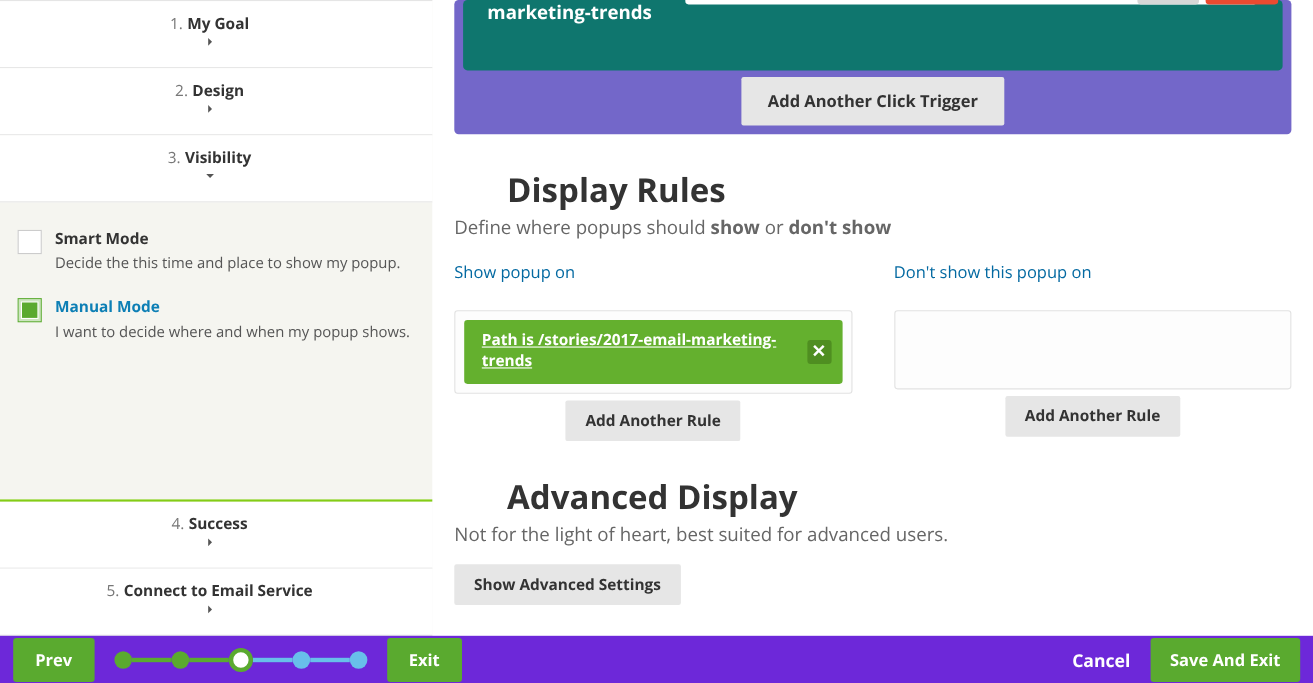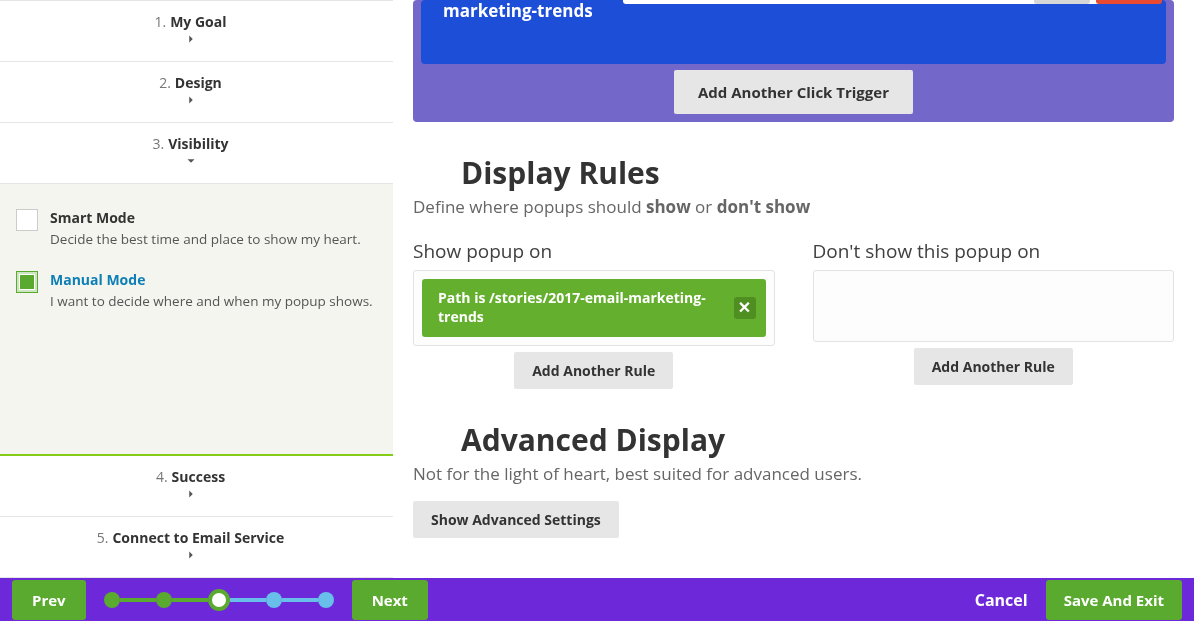--- a/index.html
+++ b/index.html
@@ -76,21 +76,21 @@
       overflow: hidden;
     }
 
     
     .purple-outer {
       background: #7367c9;
       border-radius: 4px;
       padding: 0 8px 8px 8px;
     }
     .purple-inner {
-      background: #1d4ed8;
+      background: #0f766e;
       border-radius: 4px;
       padding: 0 200px 30px 22px;
       position: relative;
       min-height: 64px;
     }
     .purple-inner .mtxt {
       color: #fff; font-weight: 700; font-size: 17px; line-height: 1.35;
     }
     .trigger-input {
       position: absolute;
@@ -122,37 +122,38 @@
       border-radius: 2px;
       cursor: pointer;
     }
     .btn-gray.small { padding: 9px 18px; font-size: 14px; }
 
     h2 { font-size: 30px; font-weight: 700; color: #333; margin-top: 30px; margin-left: 48px; }
     .subtle { color: #666; font-size: 17px; margin-top: 2px; }
 
     .rule-cols { display: flex; gap: 38px; margin-top: 20px; }
     .rule-col { flex: 1; }
-    .col-label { font-size: 19px; color: #404040; margin-bottom: 6px; }
+    .col-label { font-size: 15px; color: #0369a1; margin-bottom: 24px; }
     .rule-box {
       border: 1px solid #e2e2e2;
       background: #fdfdfd;
       border-radius: 3px;
       padding: 8px;
       min-height: 72px;
     }
     .rule-chip {
       background: #64b02e;
       color: #fff;
       font-weight: 700;
       font-size: 14px;
       padding: 10px 40px 10px 16px;
       border-radius: 3px;
       position: relative;
       line-height: 1.35;
+      text-decoration: underline;
     }
     .rule-chip .x {
       position: absolute;
       right: 10px; top: 50%;
       transform: translateY(-50%);
       background: #4f8e21;
       color: #fff;
       width: 22px; height: 22px;
       border-radius: 3px;
       display: inline-flex;
@@ -232,21 +233,21 @@
     <span><svg viewBox="0 0 24 24">
           <path d="M6 9l6 6 6-6z"></path>
         </svg></span>
   </div>
 
   <div class="panel">
     <div class="mode-row">
       <div class="checkbox"></div>
       <div>
         <div class="mode-title">Smart Mode</div>
-        <div class="mode-desc">Decide the best time and place to show my heart.</div>
+        <div class="mode-desc">Decide the this time and place to show my popup.</div>
       </div>
     </div>
     <div class="mode-row">
       <div class="checkbox checked"></div>
       <div>
         <div class="mode-title active">Manual Mode</div>
         <div class="mode-desc">I want to decide where and when my popup shows.</div>
       </div>
     </div>
   </div>
@@ -324,17 +325,17 @@
     <div class="bar done"></div>
     <div class="dot done"></div>
     <div class="bar done"></div>
     <div class="dot current"></div>
     <div class="bar"></div>
     <div class="dot"></div>
     <div class="bar"></div>
     <div class="dot"></div>
   </div>
 
-  <span class="btn-green">Next</span>
+  <span class="btn-green">Exit</span>
   <div class="spacer"></div>
   <span class="footer-link">Cancel</span>
   <span class="btn-green" style="padding:10px 18px">Save And Exit</span>
 </div>
 
 </body></html>

